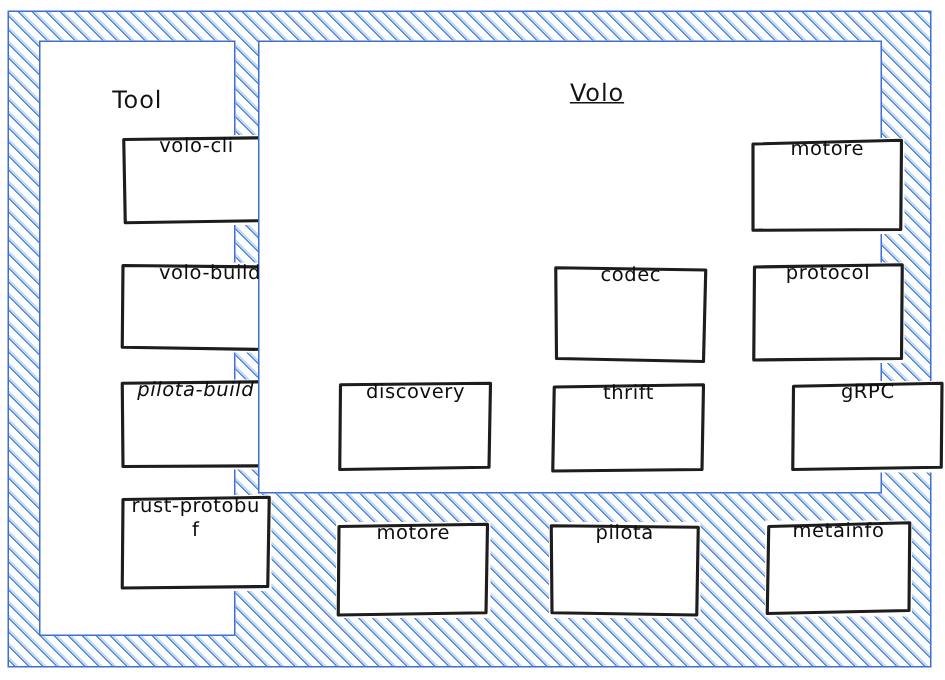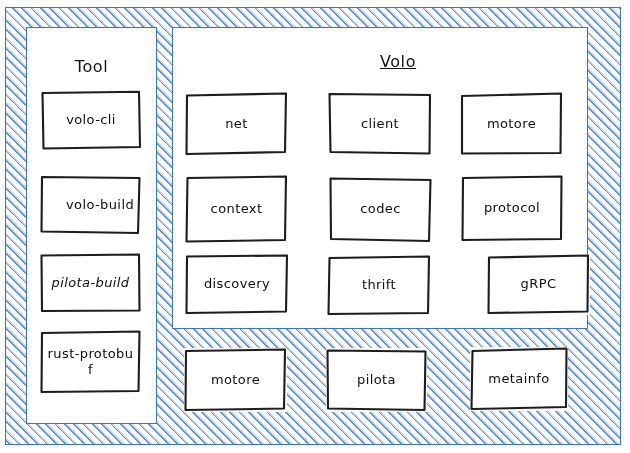--- a/index.html
+++ b/index.html
@@ -51,23 +51,24 @@
   }
   #title-tool{ top:57px; }
   #title-volo{ top:52px; }
 
   
   .node{
     position:absolute;
     box-sizing:border-box;
     background:#ffffff;
     display:flex;
-    align-items:center;
+    align-items:flex-start;
     justify-content:center;
     text-align:center;
+    margin-left:40px;
   }
   .node .sk{
     position:absolute;
     left:0; top:0; width:100%; height:100%;
     overflow:visible;
     pointer-events:none;
   }
   .node .sk path{
     fill:none;
     stroke:#1d1d1d;
@@ -121,47 +122,29 @@
   <div class="node" style="left:40px;top:330px;width:101px;height:64px;">
     <svg class="sk" viewBox="0 0 101 64" preserveAspectRatio="none">
       <path d="M2 3 L99.5 1.5 L98.5 61 L1.5 62 Z"></path>
     </svg>
     <span class="lbl">rust-protobuf</span>
   </div>
 
   <div class="panel" id="panel-volo"></div>
   <div class="panel-title" id="title-volo" style="left:172px;width:452px;text-decoration:underline;">Volo</div>
 
-  <div class="node" style="left:185px;top:92px;width:103px;height:64px;">
-    <svg class="sk" viewBox="0 0 103 64" preserveAspectRatio="none">
-      <path d="M2 3.5 L101 1.5 L100 60 L1.5 62 Z"></path>
-    </svg>
-    <span class="lbl">net</span>
-  </div>
-
-  <div class="node" style="left:328px;top:92px;width:104px;height:64px;">
-    <svg class="sk" viewBox="0 0 104 64" preserveAspectRatio="none">
-      <path d="M1.5 2 L102 3 L101.5 61.5 L2.5 60 Z"></path>
-    </svg>
-    <span class="lbl">client</span>
-  </div>
+
 
   <div class="node" style="left:460px;top:92px;width:103px;height:64px;">
     <svg class="sk" viewBox="0 0 103 64" preserveAspectRatio="none">
       <path d="M2 4 L101 1.5 L100.5 61 L2 61.5 Z"></path>
     </svg>
     <span class="lbl">motore</span>
   </div>
 
-  <div class="node" style="left:185px;top:175px;width:103px;height:68px;">
-    <svg class="sk" viewBox="0 0 103 68" preserveAspectRatio="none">
-      <path d="M2.5 3 L101 1.5 L100 65 L1.5 66.5 Z"></path>
-    </svg>
-    <span class="lbl">context</span>
-  </div>
 
   <div class="node" style="left:329px;top:176px;width:103px;height:67px;">
     <svg class="sk" viewBox="0 0 103 67" preserveAspectRatio="none">
       <path d="M1.5 2.5 L101.5 4 L100 65 L2 63 Z"></path>
     </svg>
     <span class="lbl">codec</span>
   </div>
 
   <div class="node" style="left:461px;top:175px;width:102px;height:67px;">
     <svg class="sk" viewBox="0 0 102 67" preserveAspectRatio="none">

